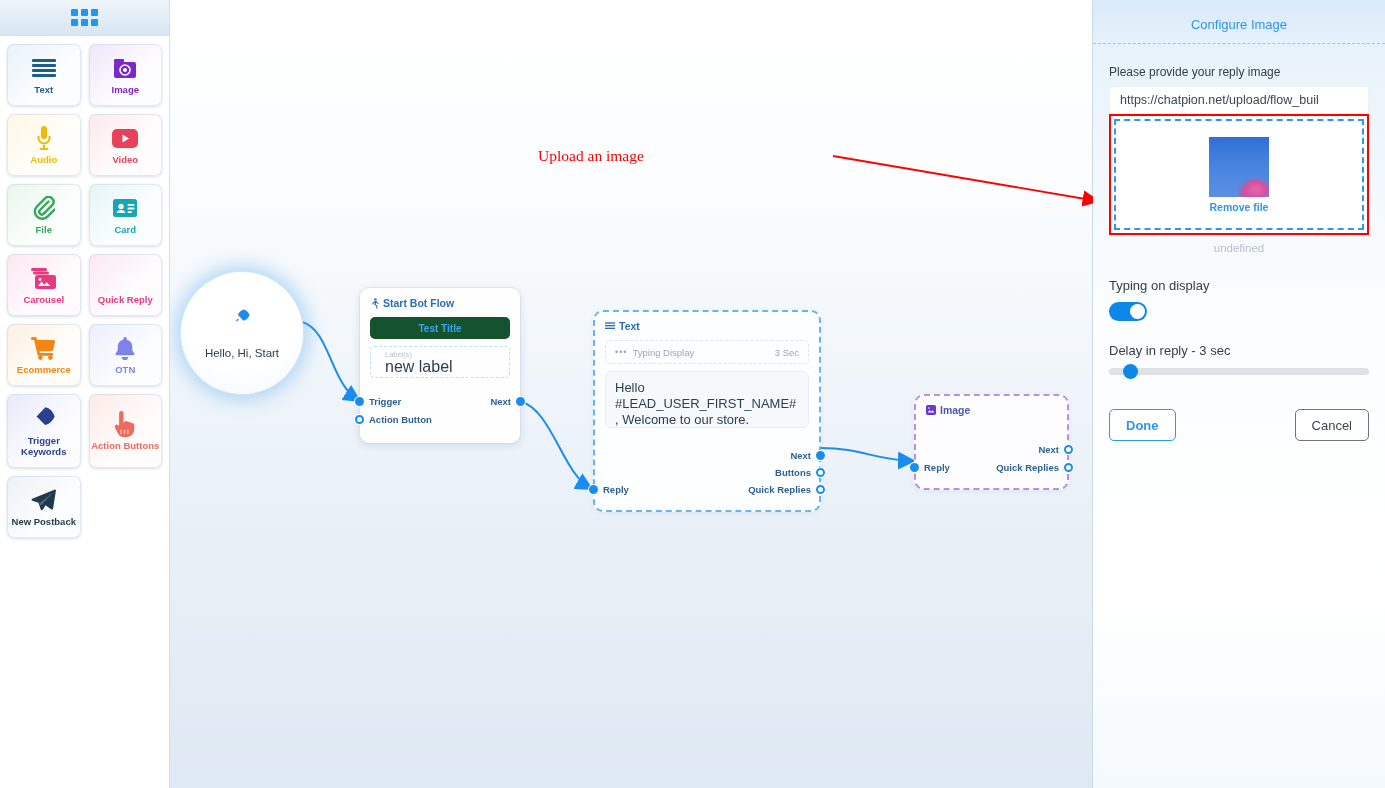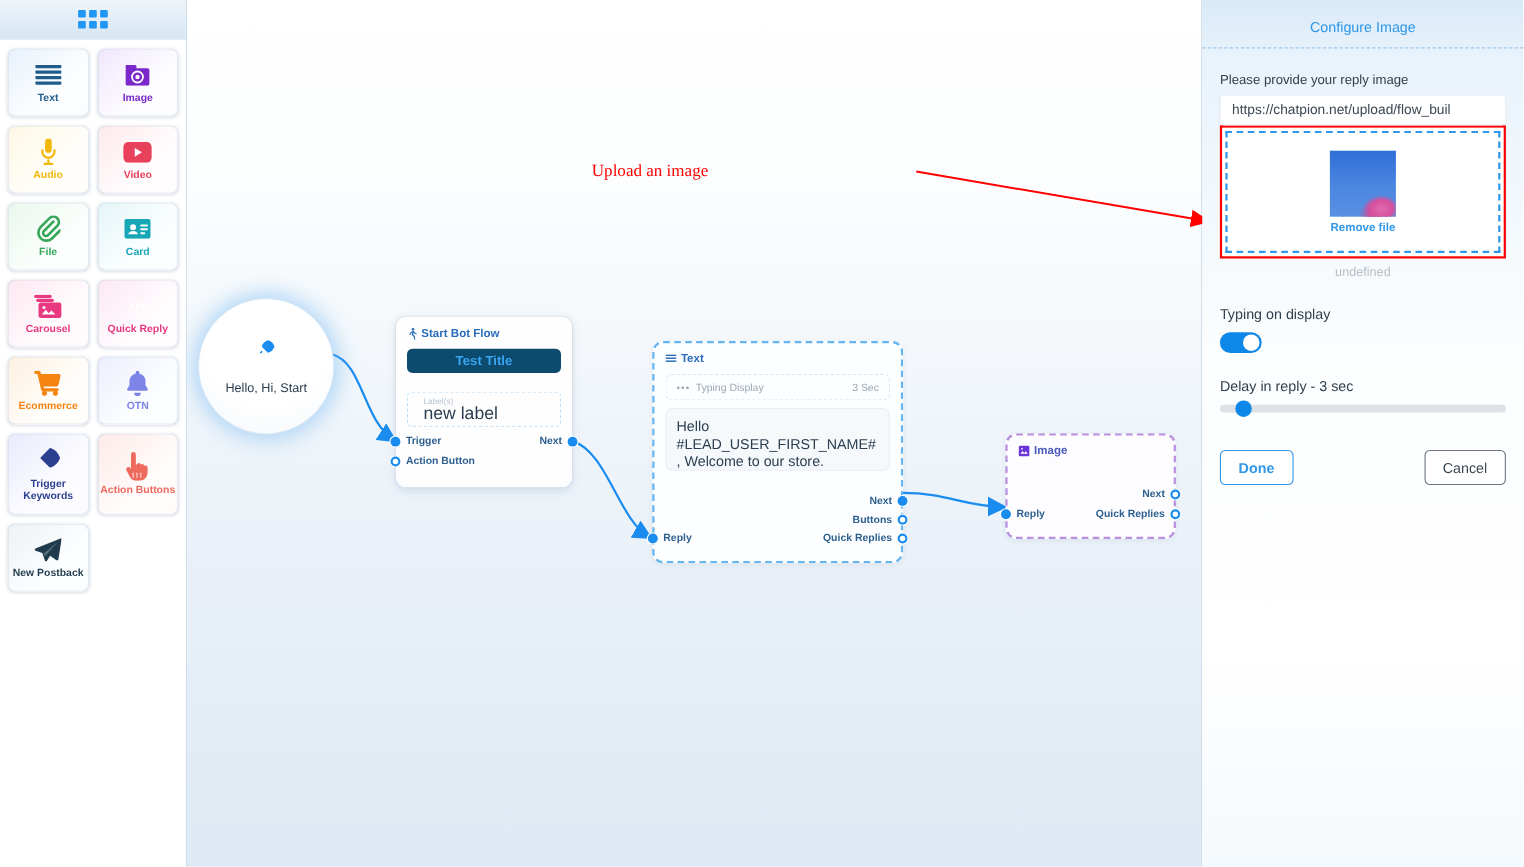--- a/index.html
+++ b/index.html
@@ -72,26 +72,26 @@
     background: #fefeff; border-radius: 9px;
     cursor: pointer;
   }
   #bot-node {
     left: 190px; top: 288px; width: 160px; height: 155px;
     box-shadow: 0 2px 9px rgba(40,80,130,0.16), 0 0 0 1px #e4edf5;
     padding: 9px 10px 0 10px;
   }
   .card-title { font-size: 10.5px; font-weight: 700; color: #2a6ebb; display:flex; align-items:center; gap:4px; }
   .pill-title {
-    margin-top: 8px; height: 22px; border-radius: 5px; background: #0c4a6e;
+    margin-top: 8px; height: 22px; border-radius: 5px; background: #14532d;
     display:flex; align-items:center; justify-content:center;
-    font-size: 12px; font-weight: 700; color: #3aa5f0;
+    font-size: 10px; font-weight: 700; color: #3aa5f0;
   }
   .label-box {
-    margin-top: 17px; border: 1px dashed #bfe0f5; border-radius: 4px;
+    margin-top: 7px; border: 1px dashed #bfe0f5; border-radius: 4px;
     padding: 3px 5px 4px 14px;
   }
   .label-box .cap { font-size: 7.5px; color: #b9c3cc; line-height: 10px; }
   .label-box .val { font-size: 16px; color: #2c3e50; line-height: 13px; }
 
   .port { position:absolute; font-size: 9.5px; font-weight: 700; color:#2c5f8f; display:flex; align-items:center; gap:5px; }
   .port.right { right: 8px; flex-direction: row; }
   .port.left  { left: 8px; }
   .dot { width: 9px; height: 9px; border-radius: 50%; background:#1a8cf0; box-shadow: 0 0 0 1px #fff; }
   .dot.hollow { background:#ffffff; border: 2px solid #1a8cf0; width: 9px; height: 9px; }

